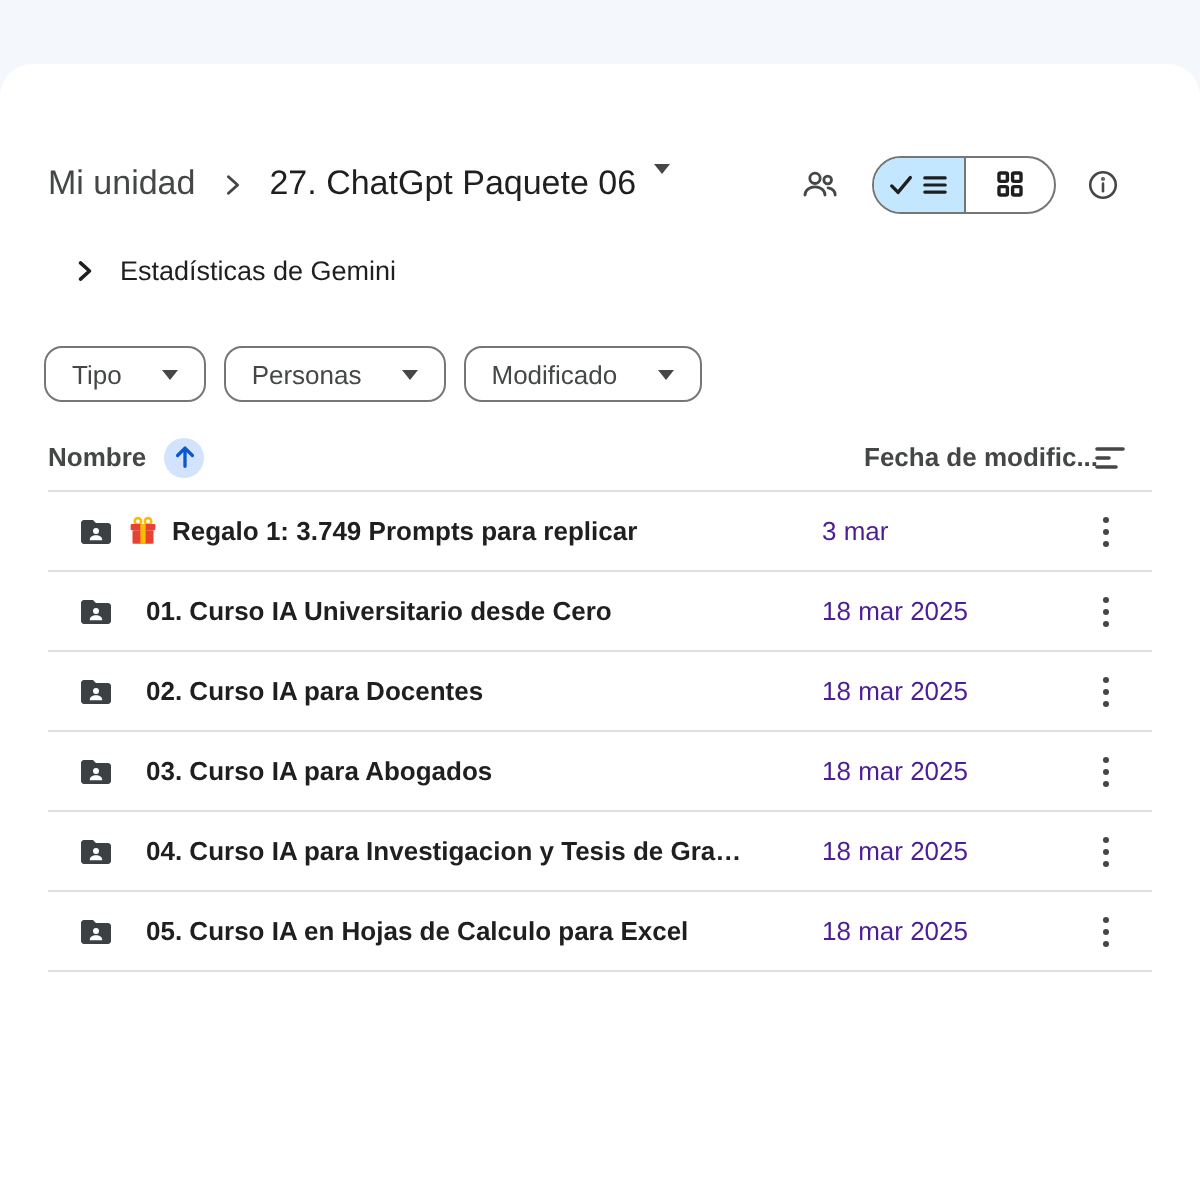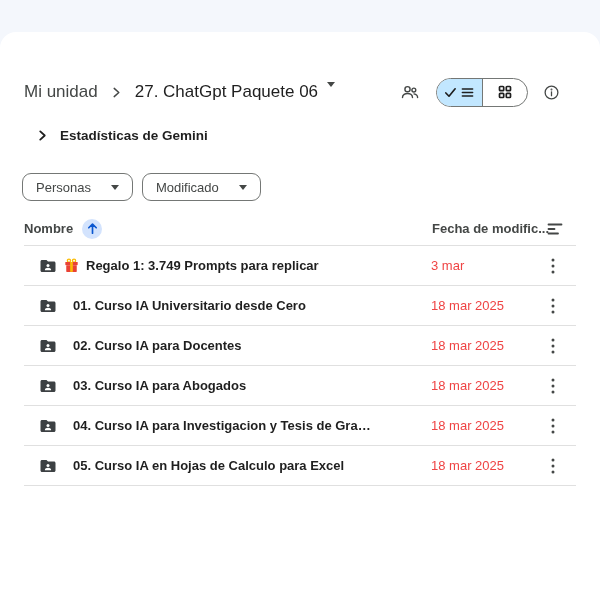--- a/index.html
+++ b/index.html
@@ -45,21 +45,21 @@
   .seg.selected { background:#c2e7ff; }
   .seg + .seg { border-left:1px solid #747775; }
 
   .info-btn { margin-left:15px; background:none; border:none; cursor:pointer; display:flex; padding:0; }
 
   
   .section-row {
     position:absolute; top:93px; left:38px; height:20px;
     display:flex; align-items:center; gap:13px; cursor:pointer;
   }
-  .section-label { font-size:13.5px; font-weight:700; color:#1f1f1f; }
+  .section-label { font-size:13.5px; font-weight:400; color:#1f1f1f; }
 
   
   .filter-bar {
     position:absolute; top:141px; left:22px;
     display:flex; gap:9px;
   }
   .chip {
     display:flex; align-items:center; height:28px;
     padding:0 13px; gap:11px;
     background:#fff; border:1px solid #747775; border-radius:9px;
@@ -87,21 +87,21 @@
   .row {
     position:relative; height:40px; display:flex; align-items:center;
     border-bottom:1px solid #e0e0e0; padding-left:15px; cursor:pointer;
   }
   .folder-ic { display:flex; margin-right:16px; flex:none; }
   .gift-ic { display:flex; margin-left:-9px; margin-right:7px; flex:none; }
   .fname {
     font-size:13px; font-weight:600; color:#1f1f1f; white-space:nowrap;
     overflow:hidden; text-overflow:ellipsis; max-width:300px;
   }
-  .fdate { position:absolute; left:407px; font-size:13px; color:#ef4444; }
+  .fdate { position:absolute; left:387px; font-size:13px; color:#4c1d95; }
   .more-btn {
     position:absolute; right:11px; width:24px; height:24px;
     background:none; border:none; border-radius:50%; cursor:pointer;
     display:flex; align-items:center; justify-content:center;
   }
 </style>
 </head>
 <body>
 
 <div class="page">
@@ -155,20 +155,24 @@
 
     <div class="section-row">
       <svg width="9" height="11" viewBox="0 0 10 12" fill="none" stroke="#1f1f1f" stroke-width="2" stroke-linecap="round" stroke-linejoin="round">
           <path d="M2.5 1.5 L7.5 6 L2.5 10.5"></path>
         </svg>
       <span class="section-label">Estadísticas de Gemini</span>
     </div>
 
     <div class="filter-bar">
       <button class="chip">
+        <span>Tipo</span>
+          <span class="caret-down"></span>
+      </button>
+      <button class="chip">
         <span>Personas</span>
           <span class="caret-down"></span>
       </button>
       <button class="chip">
         <span>Modificado</span>
           <span class="caret-down"></span>
       </button>
     </div>
 
     <div class="table">

